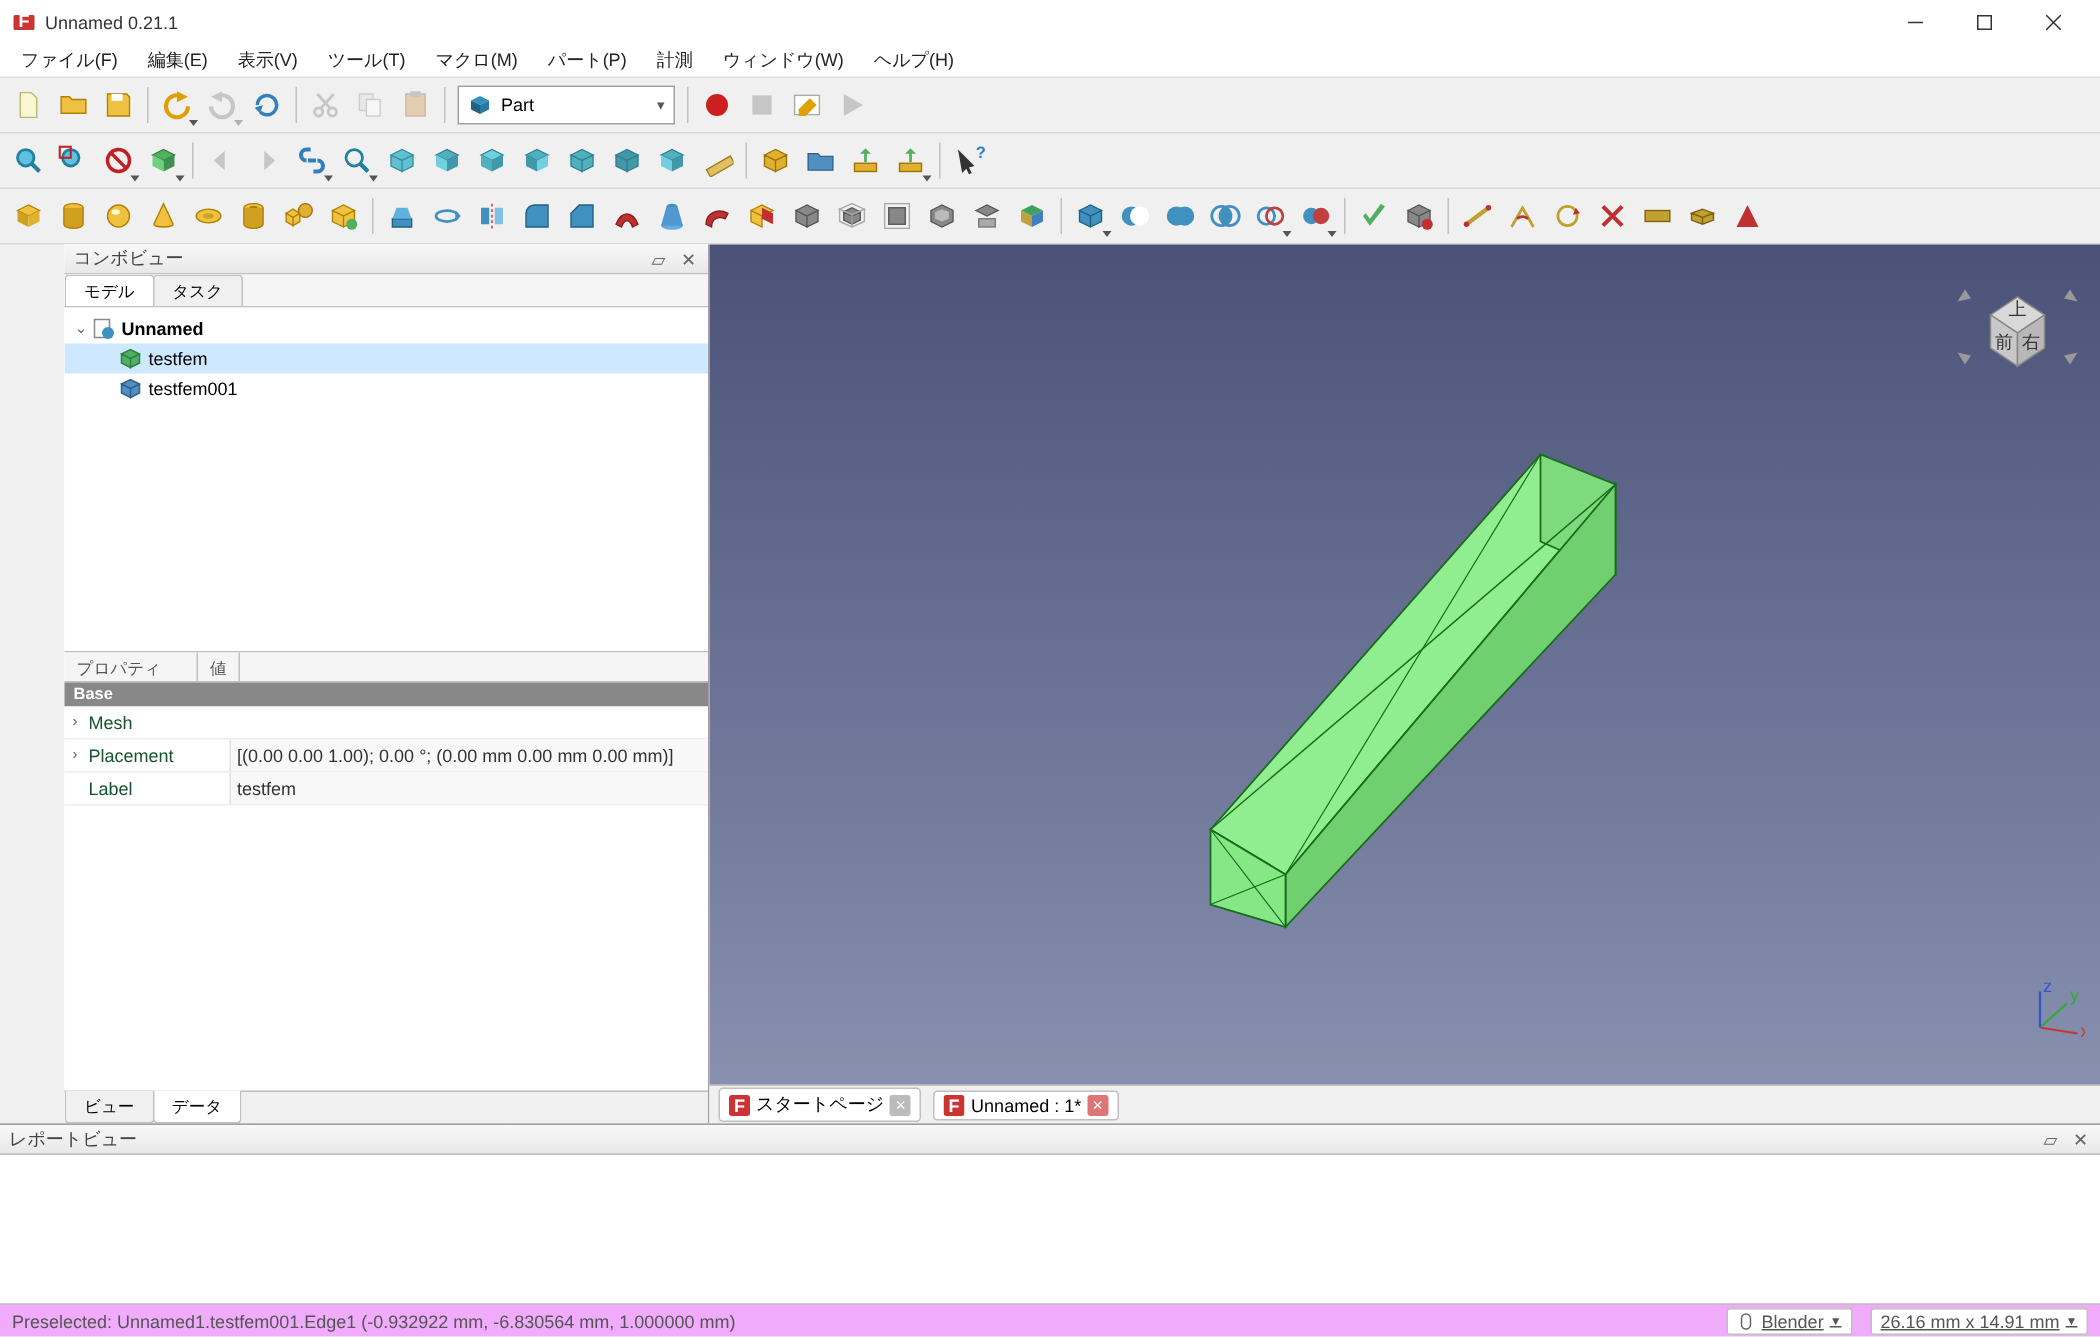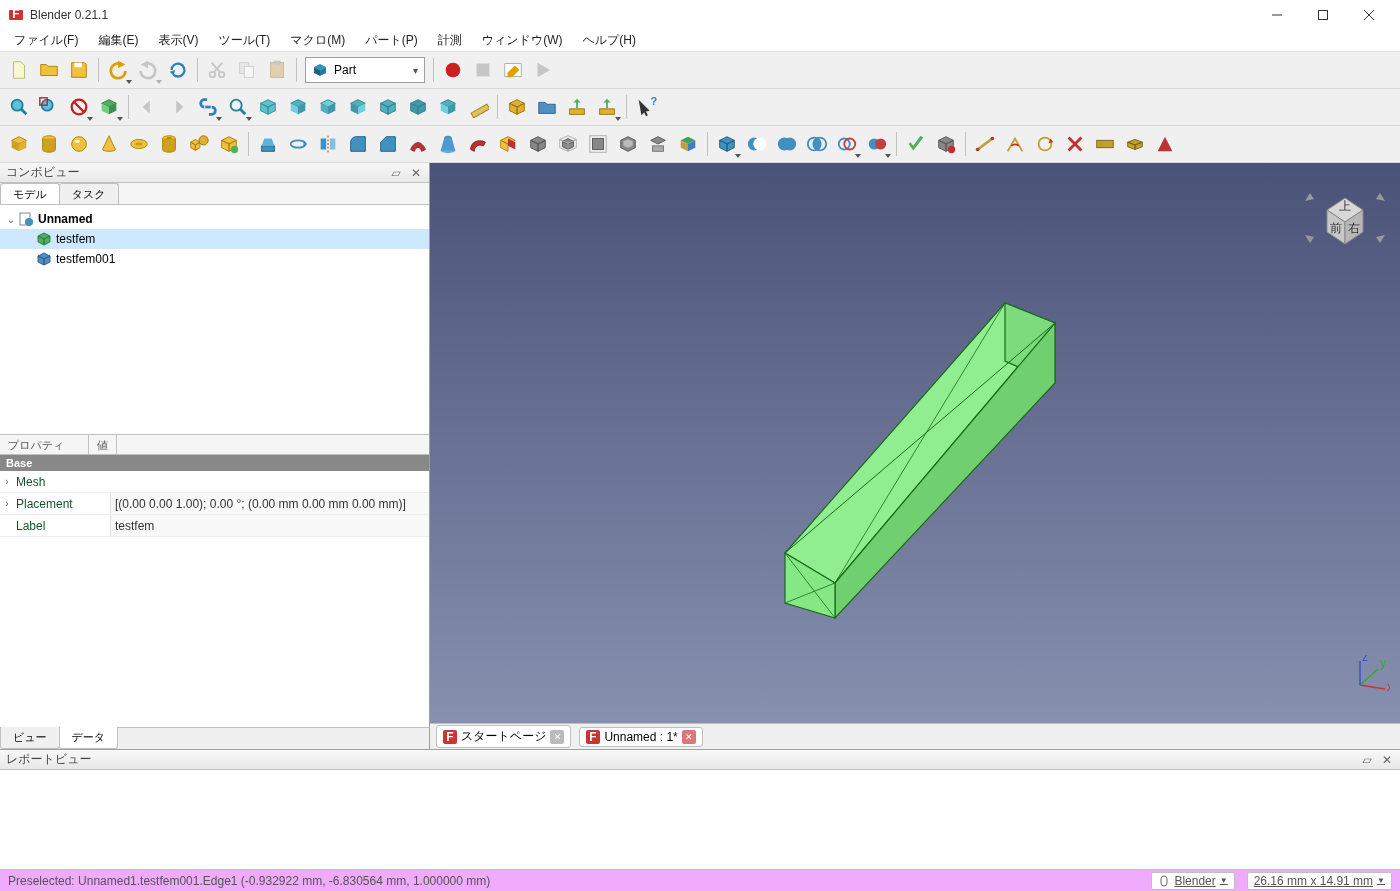--- a/index.html
+++ b/index.html
@@ -9,24 +9,24 @@
 .titlebar-title { flex: 1; color: #333; }
 .titlebar-btn { width: 46px; height: 30px; display: flex; align-items: center; justify-content: center; color: #333; }
 .menubar { height: 22px; background: #fff; display: flex; align-items: center; padding: 0 4px; border-bottom: 1px solid #e0e0e0; }
 .menu-item { padding: 2px 10px; color: #222; cursor: default; }
 .toolbars { background: #f0f0f0; }
 .toolbar-row { display: flex; align-items: center; padding: 3px 4px; border-bottom: 1px solid #d8d8d8; gap:0; }
 .toolbar-sep { width: 1px; height: 24px; background: #c0c0c0; margin: 0 4px; }
 .tbtn { width: 30px; height: 30px; display: flex; align-items: center; justify-content: center; border-radius: 2px; position: relative; }
 .tbtn svg { width: 22px; height: 22px; }
 .dd-mark { position:absolute; right:1px; bottom:1px; border-left:3px solid transparent; border-right:3px solid transparent; border-top:4px solid #555; }
-.wb-select { width: 120px; height: 26px; border: 1px solid #a0a0a0; background: #fff; display: flex; align-items: center; padding: 0 6px; margin: 0 4px; }
+.wb-select { width: 145px; height: 26px; border: 1px solid #a0a0a0; background: #fff; display: flex; align-items: center; padding: 0 6px; margin: 0 4px; }
 .wb-select .cube { width:16px; height:16px; margin-right:6px; }
 .wb-select .dd { margin-left: auto; color:#555; font-size:10px; }
-.main-area { flex: 1; display: flex; min-height: 0; }
+.main-area { flex: 1; display: flex; min-height: 0; margin-left: 43px; }
 .left-pane { width: 430px; display: flex; flex-direction: column; background: #fff; border-right: 1px solid #a0a0a0; }
 .panel-header { height: 20px; background: linear-gradient(#f8f8f8,#e8e8e8); border-bottom: 1px solid #c0c0c0; display: flex; align-items: center; padding: 0 6px; font-size: 11px; color:#444; }
 .panel-header .ctrls { margin-left: auto; display:flex; gap:6px; }
 .panel-header .pbtn { width:14px; height:14px; display:flex; align-items:center; justify-content:center; color:#666; }
 .tabs { display: flex; border-bottom: 1px solid #c0c0c0; background:#f5f5f5; height:22px; }
 .tab { padding: 3px 12px; border: 1px solid #c0c0c0; border-bottom: none; background: #f0f0f0; margin-right:-1px; font-size:11px; cursor:default; border-radius:3px 3px 0 0; }
 .tab.active { background: #fff; }
 .tree-area { flex: 0 0 230px; overflow:auto; padding: 4px 0; font-size:12px; background:#fff; border-bottom:1px solid #c0c0c0; }
 .tree-row { display: flex; align-items: center; height: 20px; padding: 0 4px; }
 .tree-row.selected { background: #cde8ff; }
@@ -60,21 +60,21 @@
 .green-prism { position:absolute; left:50%; top:50%; transform:translate(-50%,-50%); }
 </style>
 </head>
 <body>
 
 <div class="titlebar">
   <svg class="titlebar-icon" viewBox="0 0 16 16">
       <rect x="1" y="3" width="14" height="10" fill="#cc3333" rx="1"></rect>
       <text x="8" y="11" font-size="9" fill="#fff" text-anchor="middle" font-weight="bold">F</text>
     </svg>
-  <div class="titlebar-title">Blender 0.21.1</div>
+  <div class="titlebar-title">Unnamed 0.21.1</div>
   <div class="titlebar-btn">
       <svg width="10" height="10">
         <line x1="0" y1="5" x2="10" y2="5" stroke="#333"></line>
       </svg>
     </div>
   <div class="titlebar-btn">
       <svg width="10" height="10">
         <rect x="0.5" y="0.5" width="9" height="9" fill="none" stroke="#333"></rect>
       </svg>
     </div>

